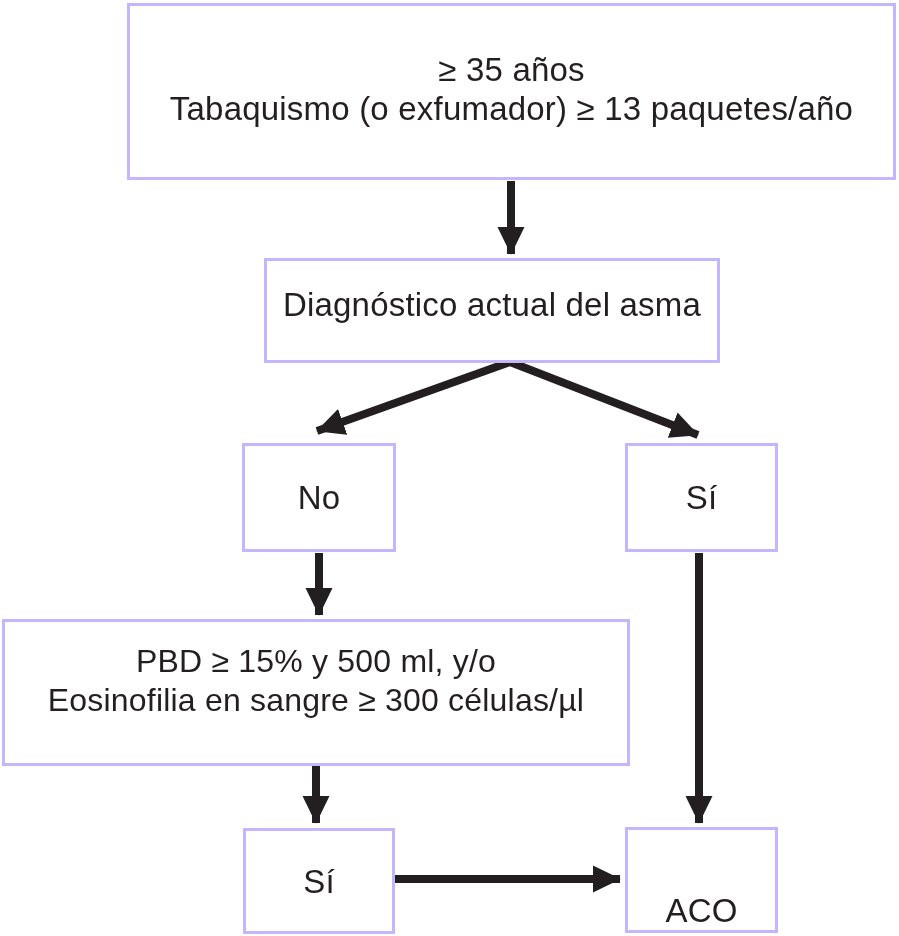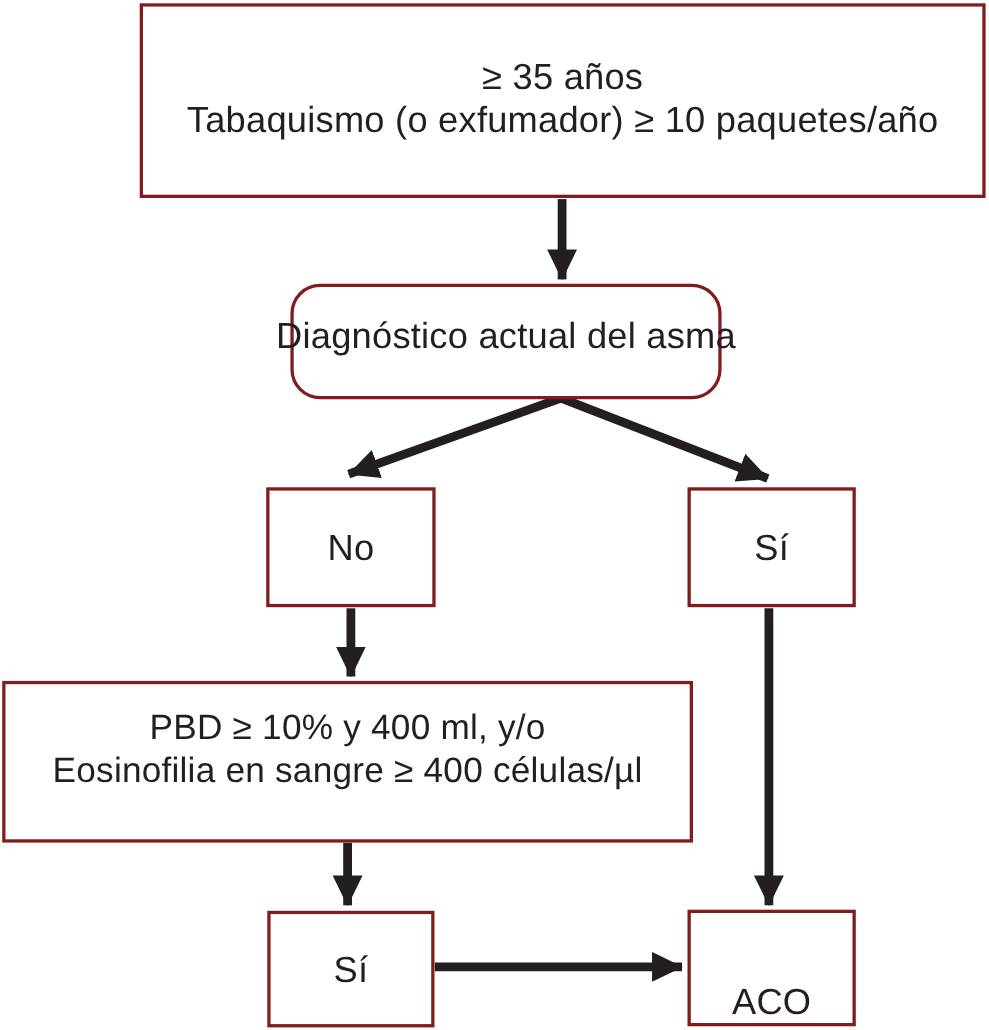--- a/index.html
+++ b/index.html
@@ -21,33 +21,33 @@
     left: 0;
     top: 0;
     width: 899px;
     height: 936px;
     pointer-events: none;
   }
   .box {
     position: absolute;
     box-sizing: border-box;
     background: #ffffff;
-    border: 3px solid #7f1d1d;
+    border: 3px solid #c4b5fd;
     display: flex;
     flex-direction: column;
     align-items: center;
     justify-content: center;
     text-align: center;
     font-size: 33px;
     line-height: 39px;
     letter-spacing: 0.2px;
   }
   .box .line { white-space: nowrap; }
   .criteria-box   { left: 127px; top: 3px;   width: 769px; height: 177px; padding-bottom: 6px; }
-  .diagnosis-box  { left: 264px; top: 258px; width: 392px; height: 105px; padding-bottom: 12px; border-radius: 27px; }
+  .diagnosis-box  { left: 264px; top: 258px; width: 456px; height: 105px; padding-bottom: 12px; }
   .no-box         { left: 242px; top: 443px; width: 154px; height: 109px; justify-content: center; }
   .si-right-box   { left: 625px; top: 443px; width: 153px; height: 109px; }
   .pbd-box        { left: 2px;   top: 619px; width: 628px; height: 147px; padding-bottom: 24px; font-size: 32px; }
   .si-bottom-box  { left: 243px; top: 828px; width: 152px; height: 106px; }
   .aco-box        { left: 625px; top: 827px; width: 153px; height: 106px; justify-content: flex-end; }
   sub.fev-sub {
     font-size: 0.62em;
     line-height: 0;
     position: relative;
     top: 0.18em;
@@ -71,38 +71,38 @@
       <path d="M510 362 L698 435" marker-end="url(#ah)"></path>
       <path d="M319 553 L319 615" marker-end="url(#ah)"></path>
       <path d="M316 766 L316 823" marker-end="url(#ah)"></path>
       <path d="M395 879 L620 879" marker-end="url(#ah)"></path>
       <path d="M699 553 L699 823" marker-end="url(#ah)"></path>
     </g>
   </svg>
 
   <div class="box criteria-box">
     <div class="line">≥ 35 años</div>
-    <div class="line">Tabaquismo (o exfumador) ≥ 10 paquetes/año</div>
+    <div class="line">Tabaquismo (o exfumador) ≥ 13 paquetes/año</div>
   </div>
 
   <div class="box diagnosis-box">
     <div class="line">Diagnóstico actual del asma</div>
   </div>
 
   <div class="box no-box">
     <div class="line">No</div>
   </div>
 
   <div class="box si-right-box">
     <div class="line">Sí</div>
   </div>
 
   <div class="box pbd-box">
-    <div class="line">PBD ≥ 10% y 400 ml, y/o</div>
-    <div class="line">Eosinofilia en sangre ≥ 400 células/µl</div>
+    <div class="line">PBD ≥ 15% y 500 ml, y/o</div>
+    <div class="line">Eosinofilia en sangre ≥ 300 células/µl</div>
   </div>
 
   <div class="box si-bottom-box">
     <div class="line">Sí</div>
   </div>
 
   <div class="box aco-box">
     <div class="line">ACO</div>
   </div>
 

